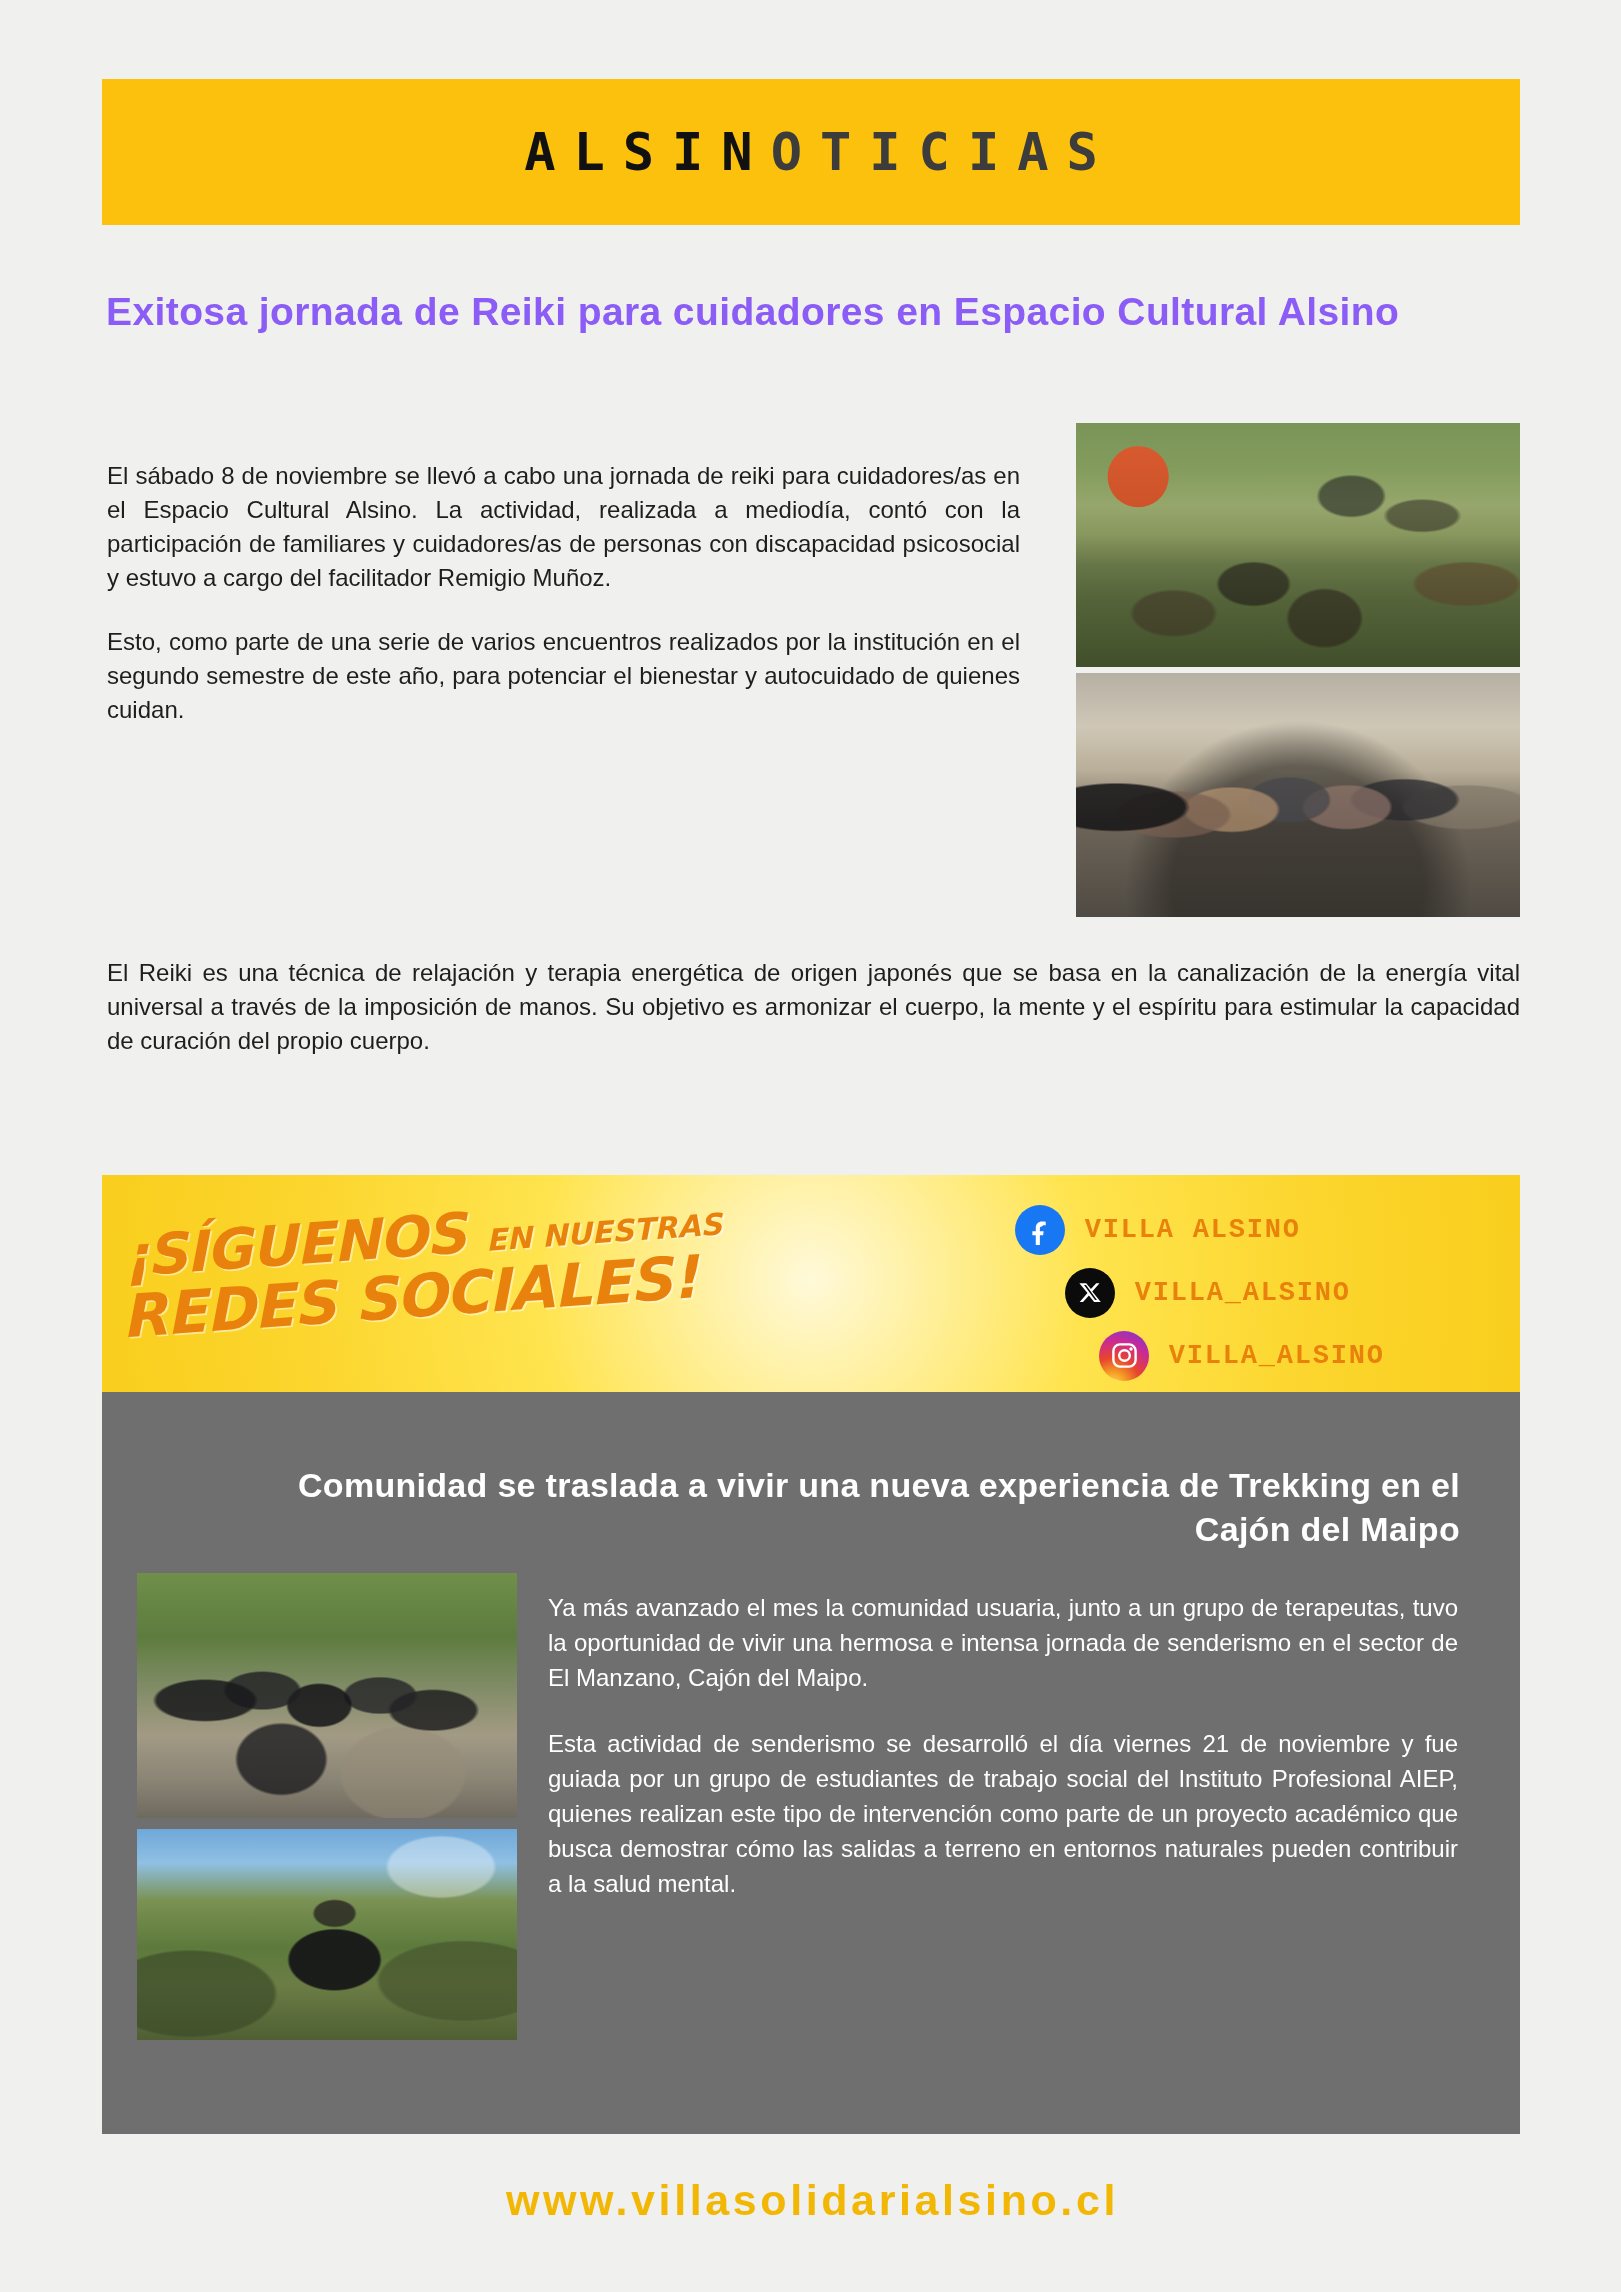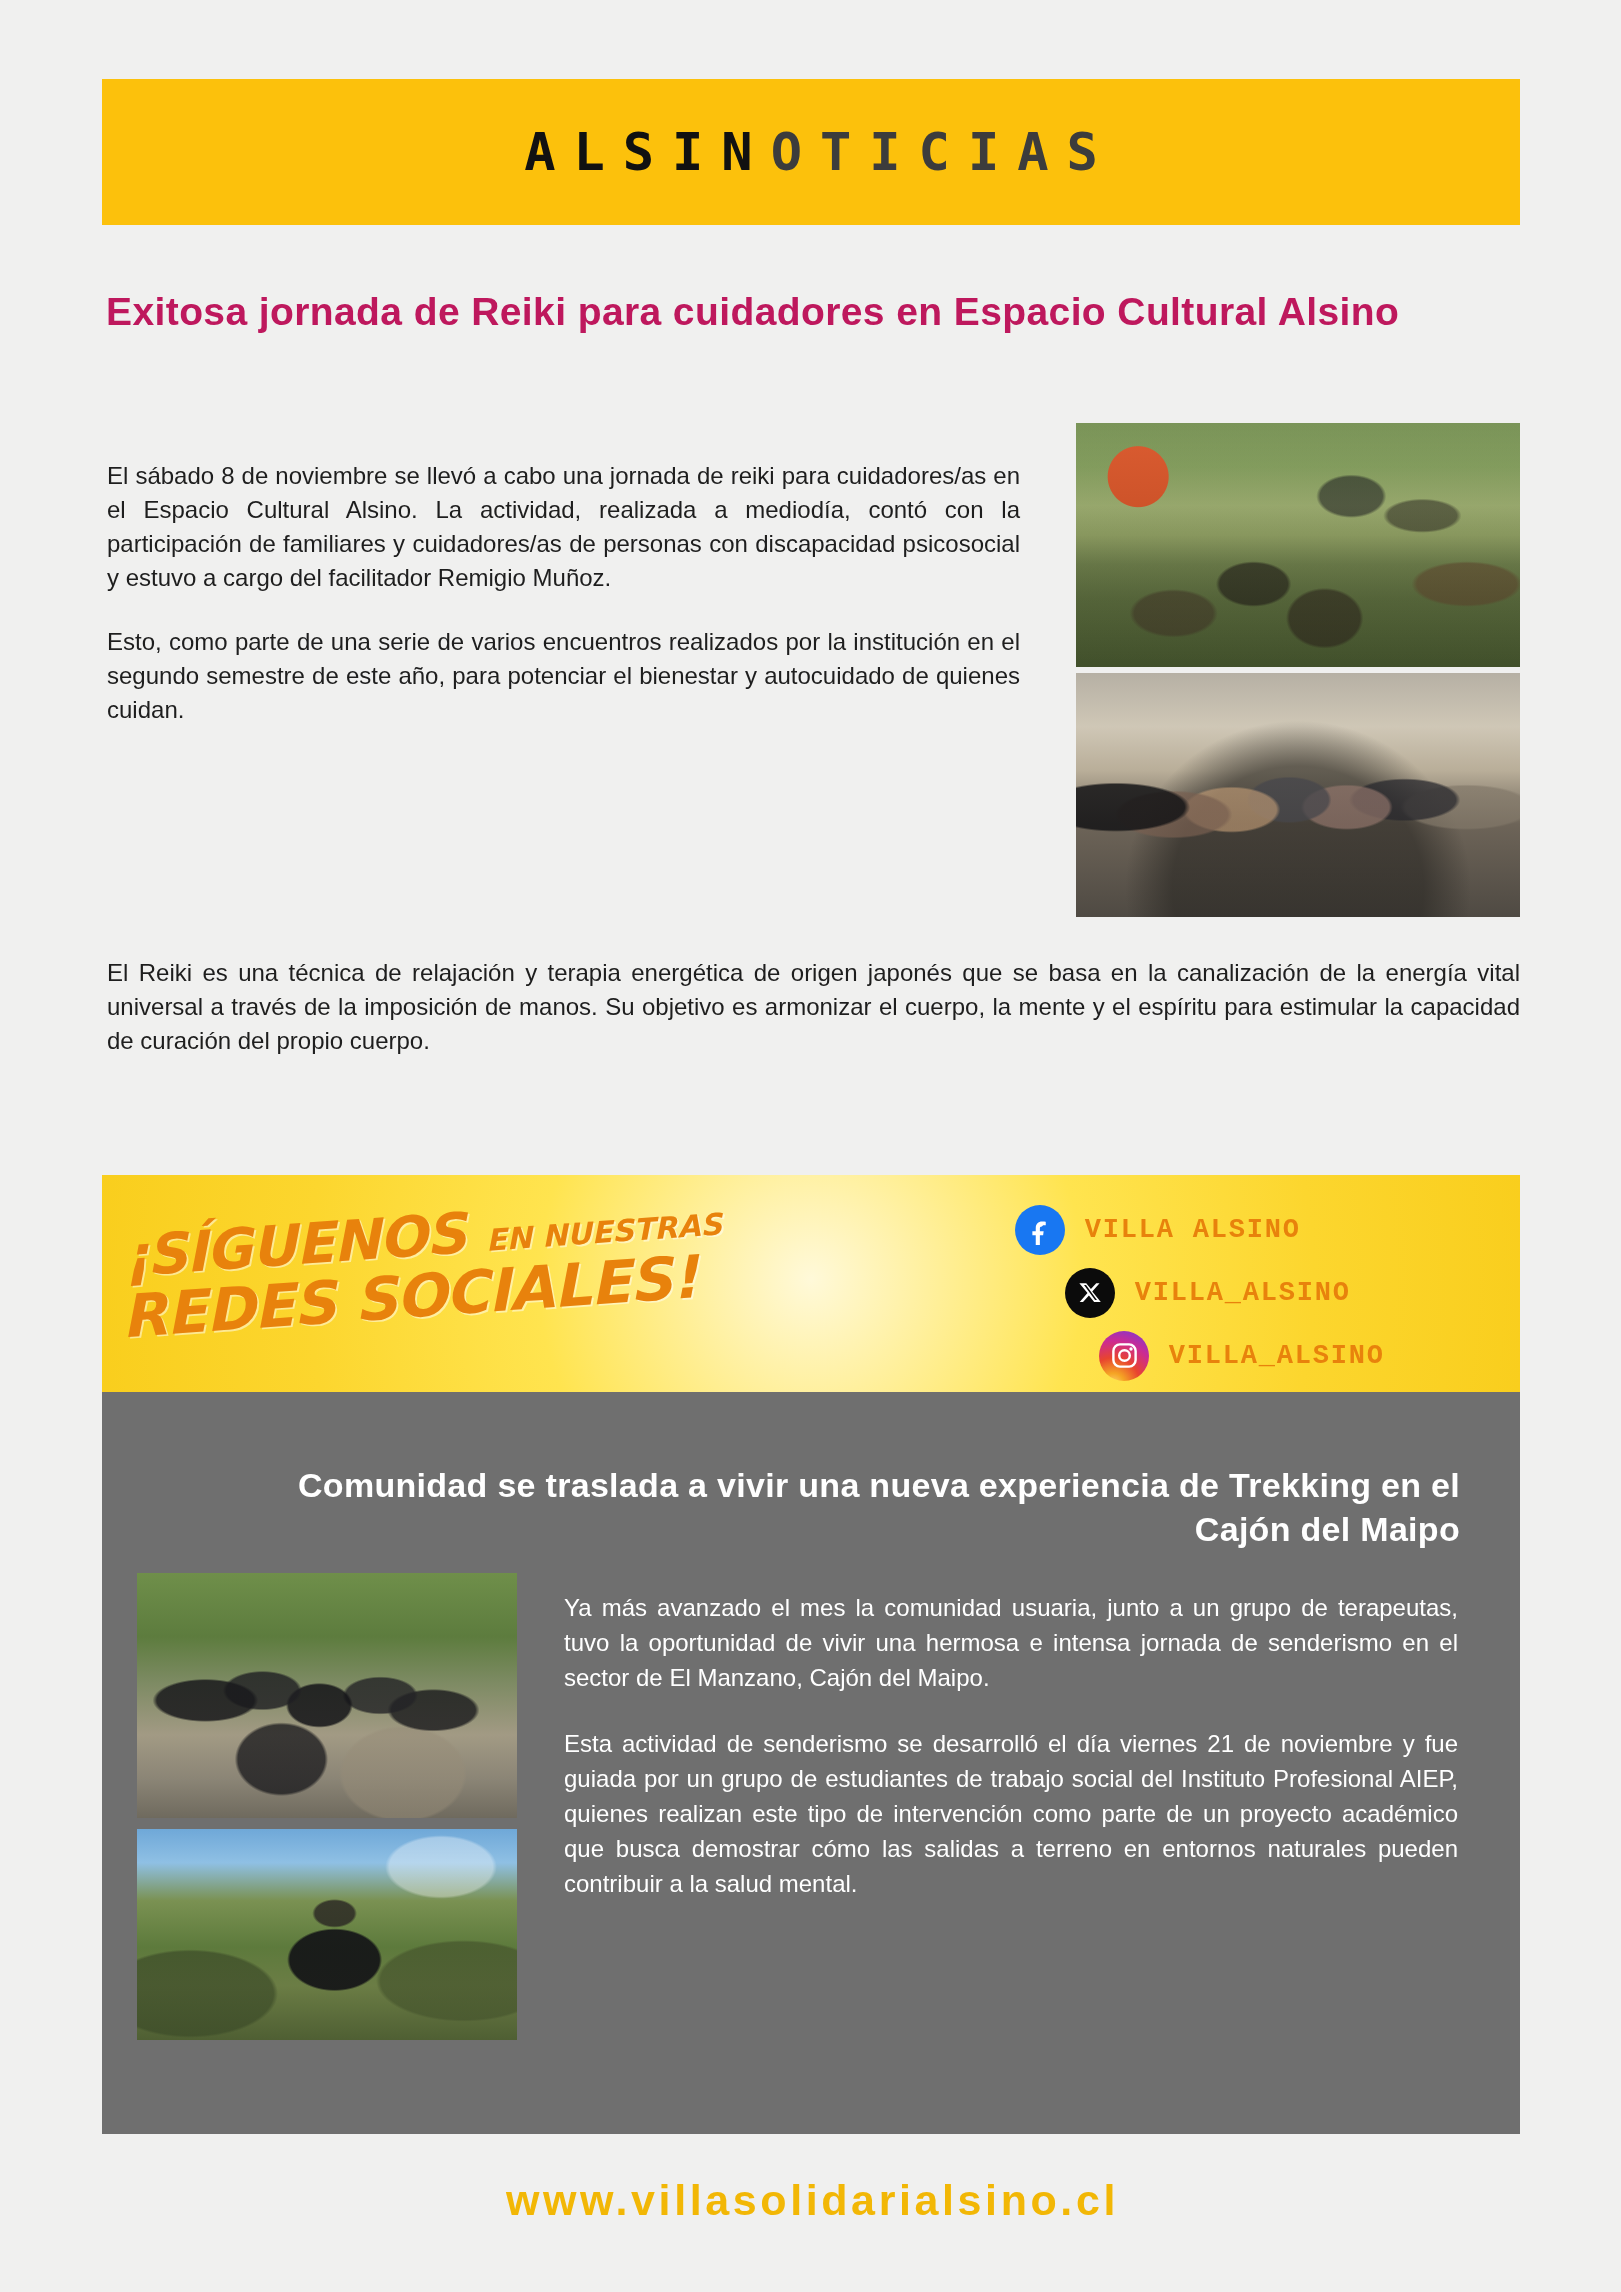--- a/index.html
+++ b/index.html
@@ -48,21 +48,21 @@
 
   
   .headline {
     position: absolute;
     left: 106px;
     top: 262px;
     width: 1415px;
     font-size: 39px;
     line-height: 1.22;
     font-weight: bold;
-    color: #be185d;
+    color: #8b5cf6;
     letter-spacing: 0.4px;
   }
 
   .col-text {
     position: absolute;
     left: 107px;
     top: 459px;
     width: 913px;
   }
   .para {
@@ -290,21 +290,21 @@
     position: absolute;
     left: 548px;
     top: 1591px;
     width: 910px;
   }
   .para-light {
     font-size: 24px;
     line-height: 1.45;
     text-align: justify;
     color: #ffffff;
-    margin: 0 0 32px 16px;
+    margin: 0 0 32px 0;
   }
   .para-light:last-child { margin-bottom: 0; }
 
   
   .footer-url {
     position: absolute;
     left: 2px;
     top: 2176px;
     width: 1621px;
     text-align: center;

